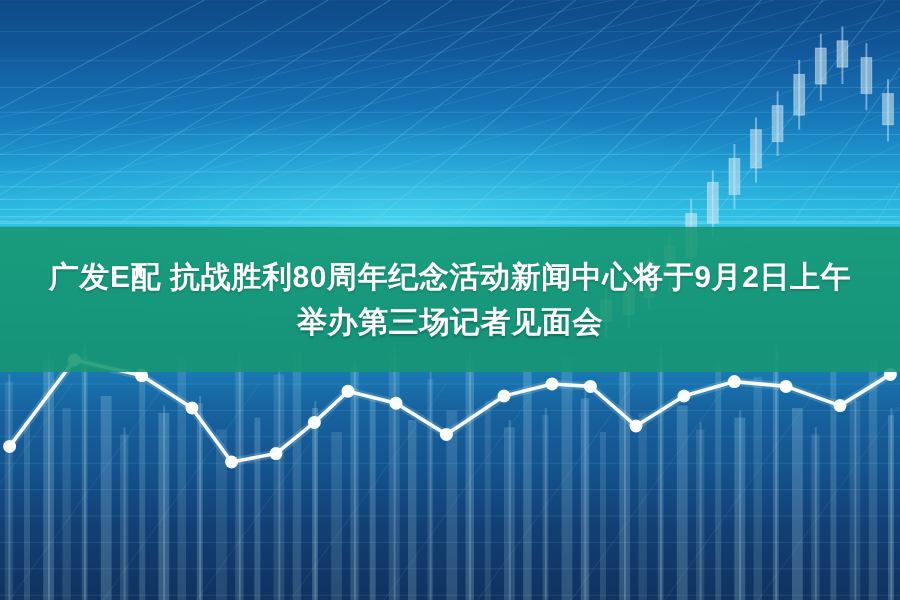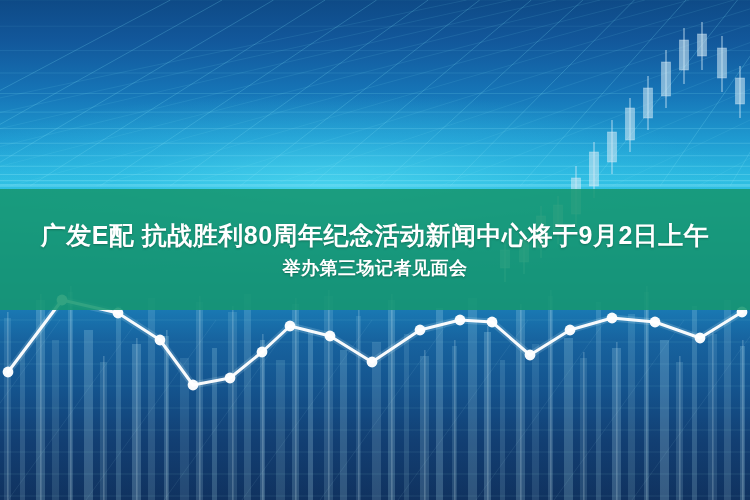--- a/index.html
+++ b/index.html
@@ -88,21 +88,21 @@
   .headline .ln {
     color:#ffffff;
     font-weight:700;
     font-size:25px;
     letter-spacing:0.5px;
     line-height:1.28;
     white-space:nowrap;
     text-shadow:0 1px 2px rgba(0,40,30,0.35);
   }
   .headline .ln1 { font-size:25px; }
-  .headline .ln2 { font-size:18px; }
+  .headline .ln2 { font-size:25px; }
 </style>
 </head>
 <body>
 
 <div id="stage">
 
   <div class="layer sky"></div>
   <div class="layer glow"></div>
 
   <div class="grid-wrap">

